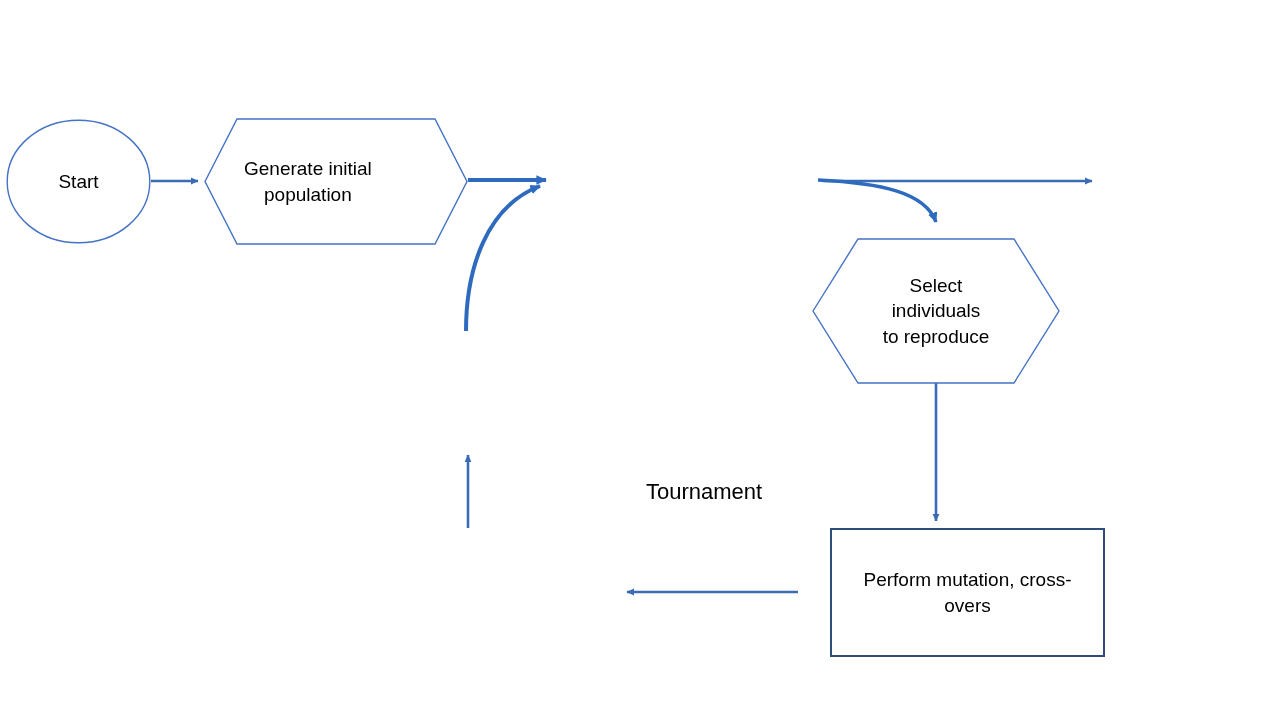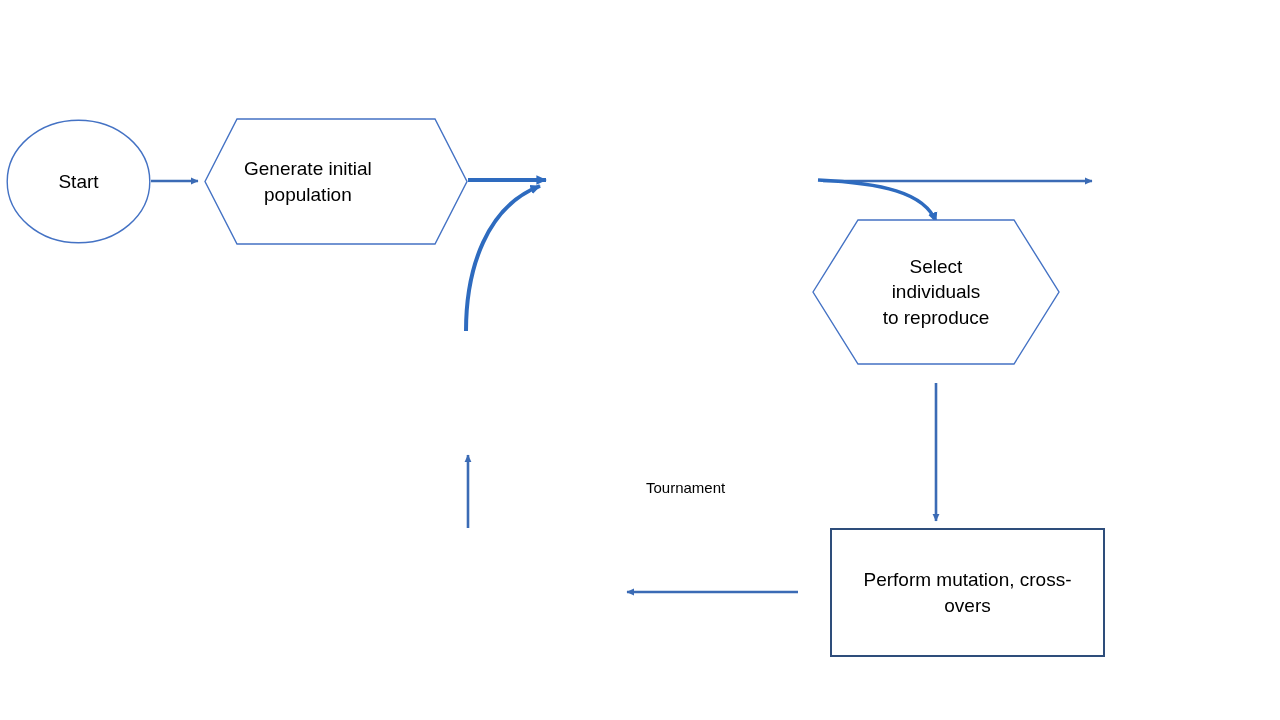--- a/index.html
+++ b/index.html
@@ -49,21 +49,21 @@
     text-align: center;
     pointer-events: none;
   }
   .node .label.left {
     justify-content: flex-start;
     text-align: left;
   }
   .edge-label {
     position: absolute;
     color: #000000;
-    font-size: 15px;
+    font-size: 22px;
     white-space: nowrap;
   }
 </style>
 </head>
 <body>
 
 <div id="canvas">
 
   <svg id="edges" viewBox="0 0 1280 720">
     <defs>
@@ -118,21 +118,21 @@
   <div class="node" style="left:204px; top:118px; width:264px; height:127px;">
     <svg width="264" height="127" viewBox="0 0 264 127">
       <polygon points="1,63.5 33,1 231,1 263,63.5 231,126 33,126" fill="#ffffff" stroke="#4472C4" stroke-width="1.4"></polygon>
     </svg>
     <div class="label left" style="padding-left:40px; box-sizing:border-box;text-align:center;">Generate initial
 population</div>
   </div>
 
 
 
-  <div class="node" style="left:812px; top:219px; width:248px; height:146px;">
+  <div class="node" style="left:812px; top:238px; width:248px; height:146px;">
     <svg width="248" height="146" viewBox="0 0 248 146">
       <polygon points="1,73 46,1 202,1 247,73 202,145 46,145" fill="#ffffff" stroke="#4472C4" stroke-width="1.4"></polygon>
     </svg>
     <div class="label">Select
 individuals
 to reproduce</div>
   </div>
 
 
 

